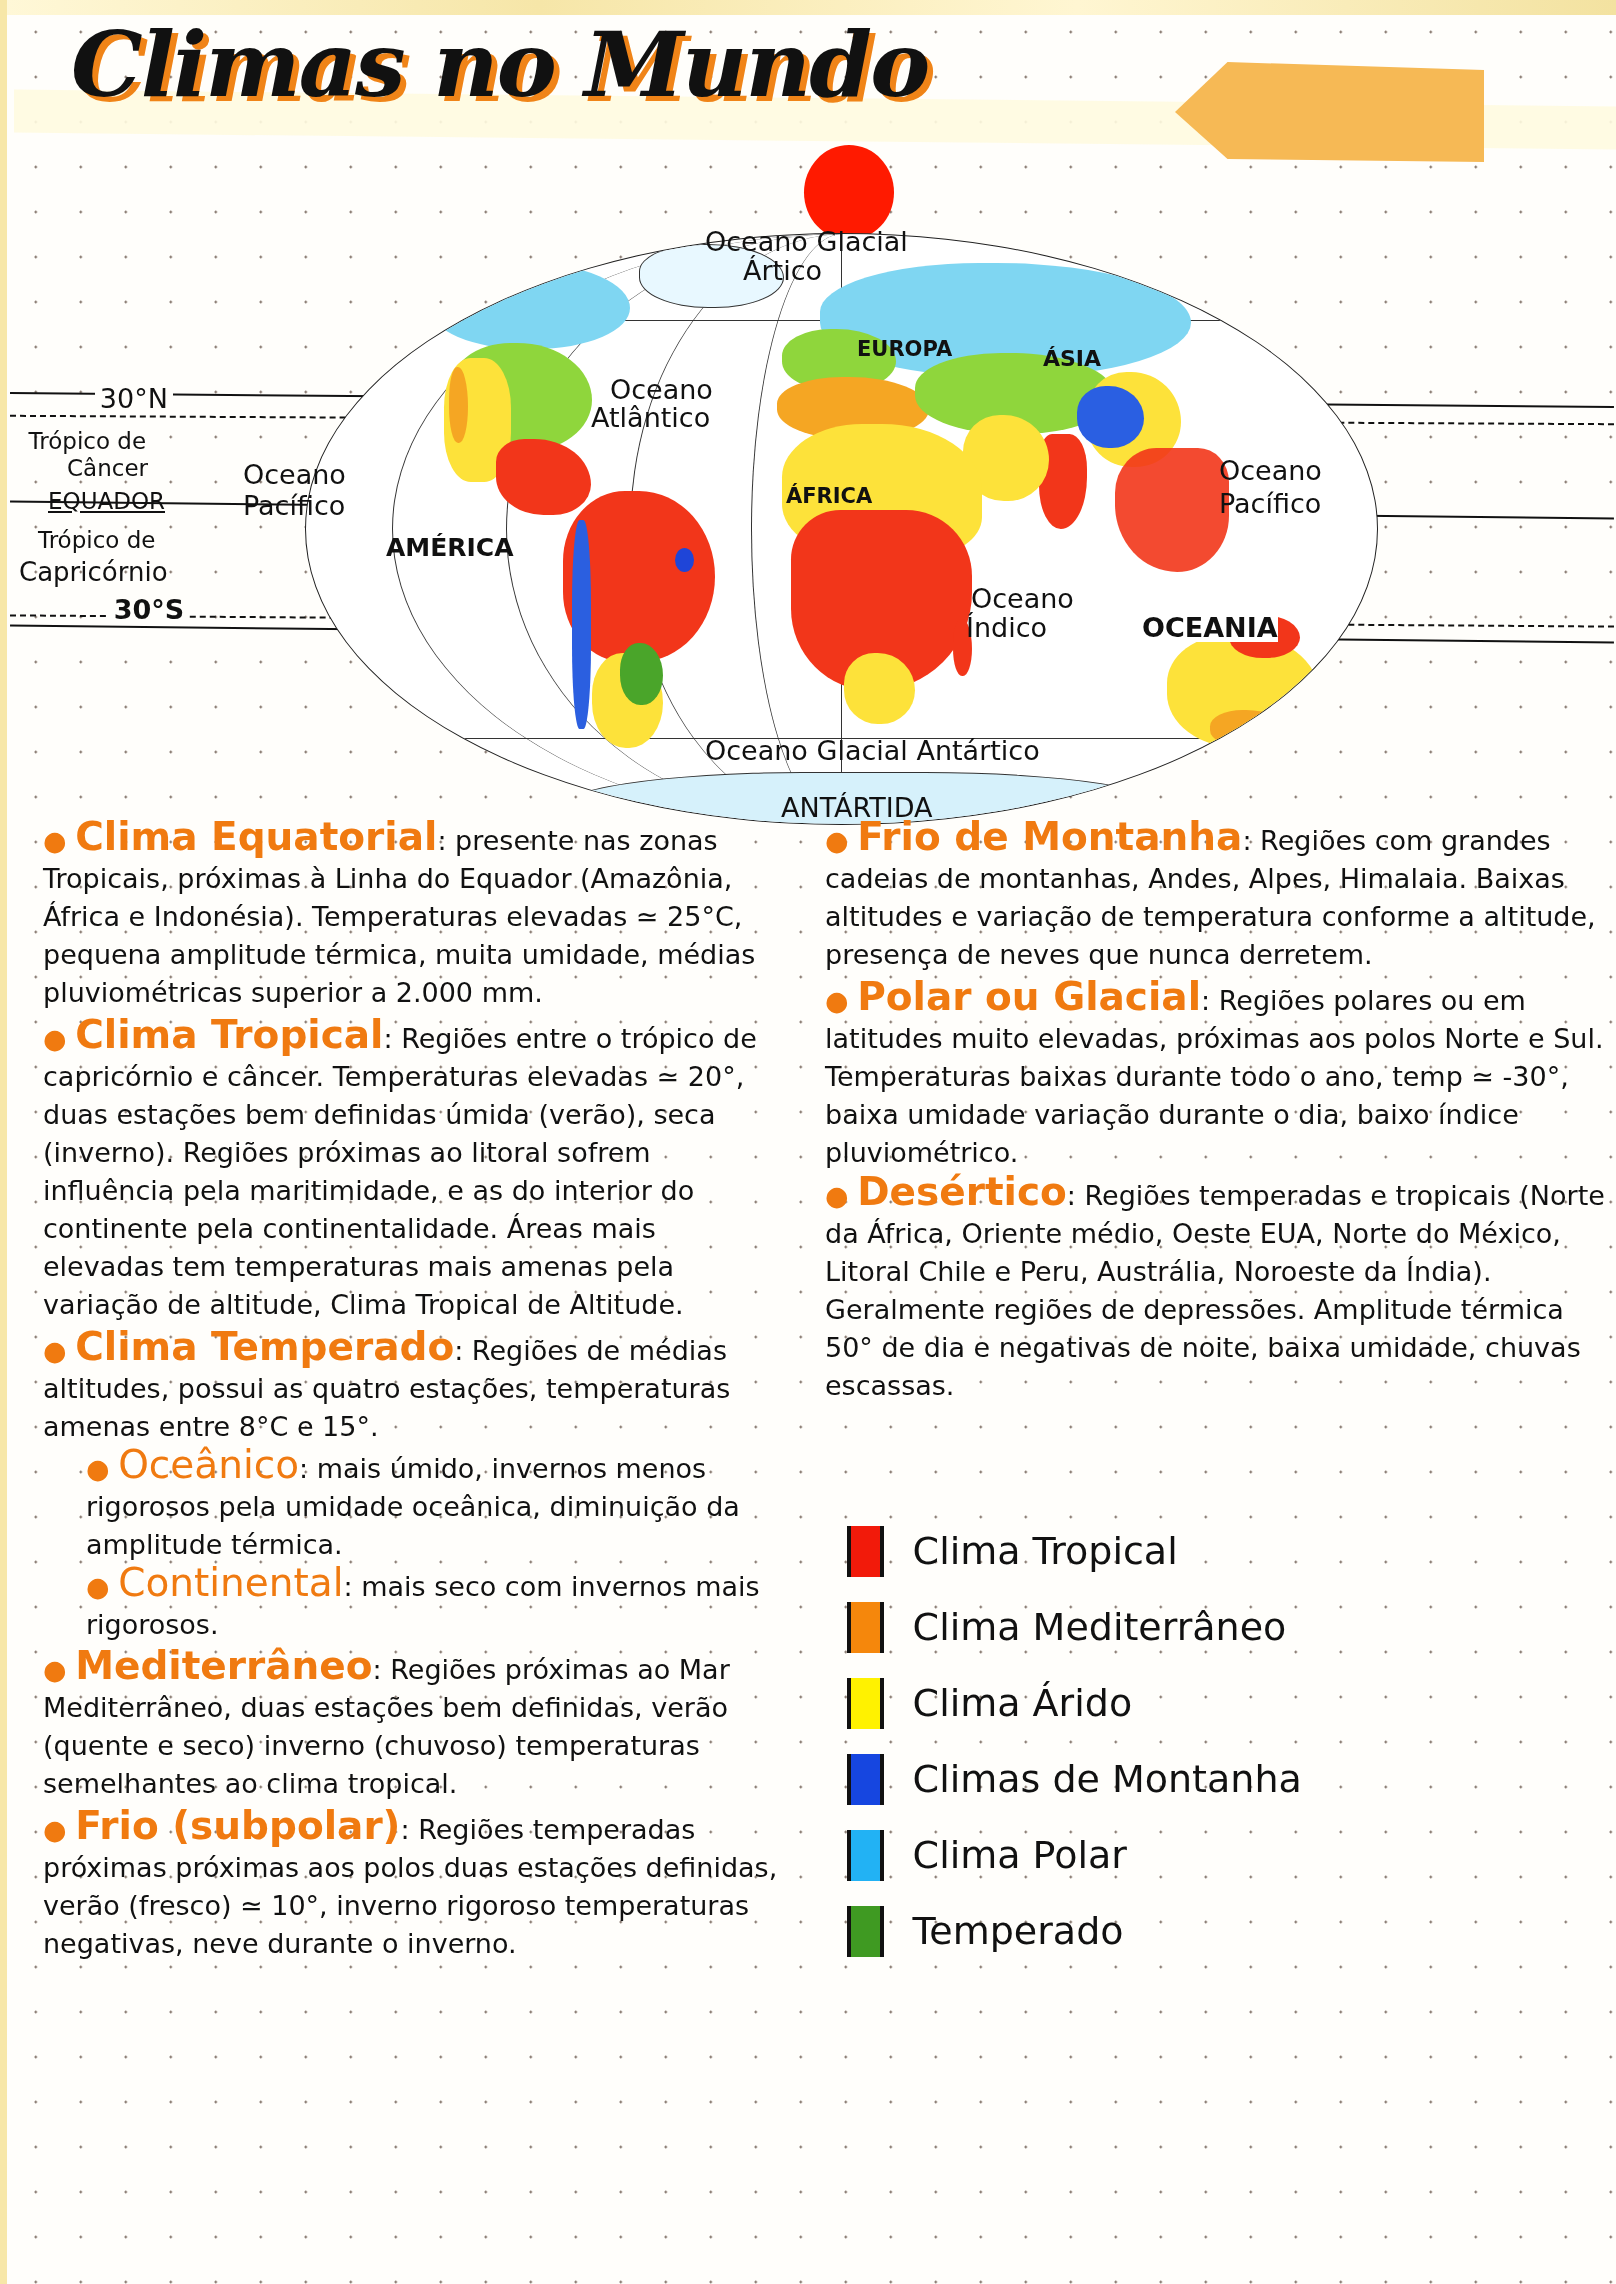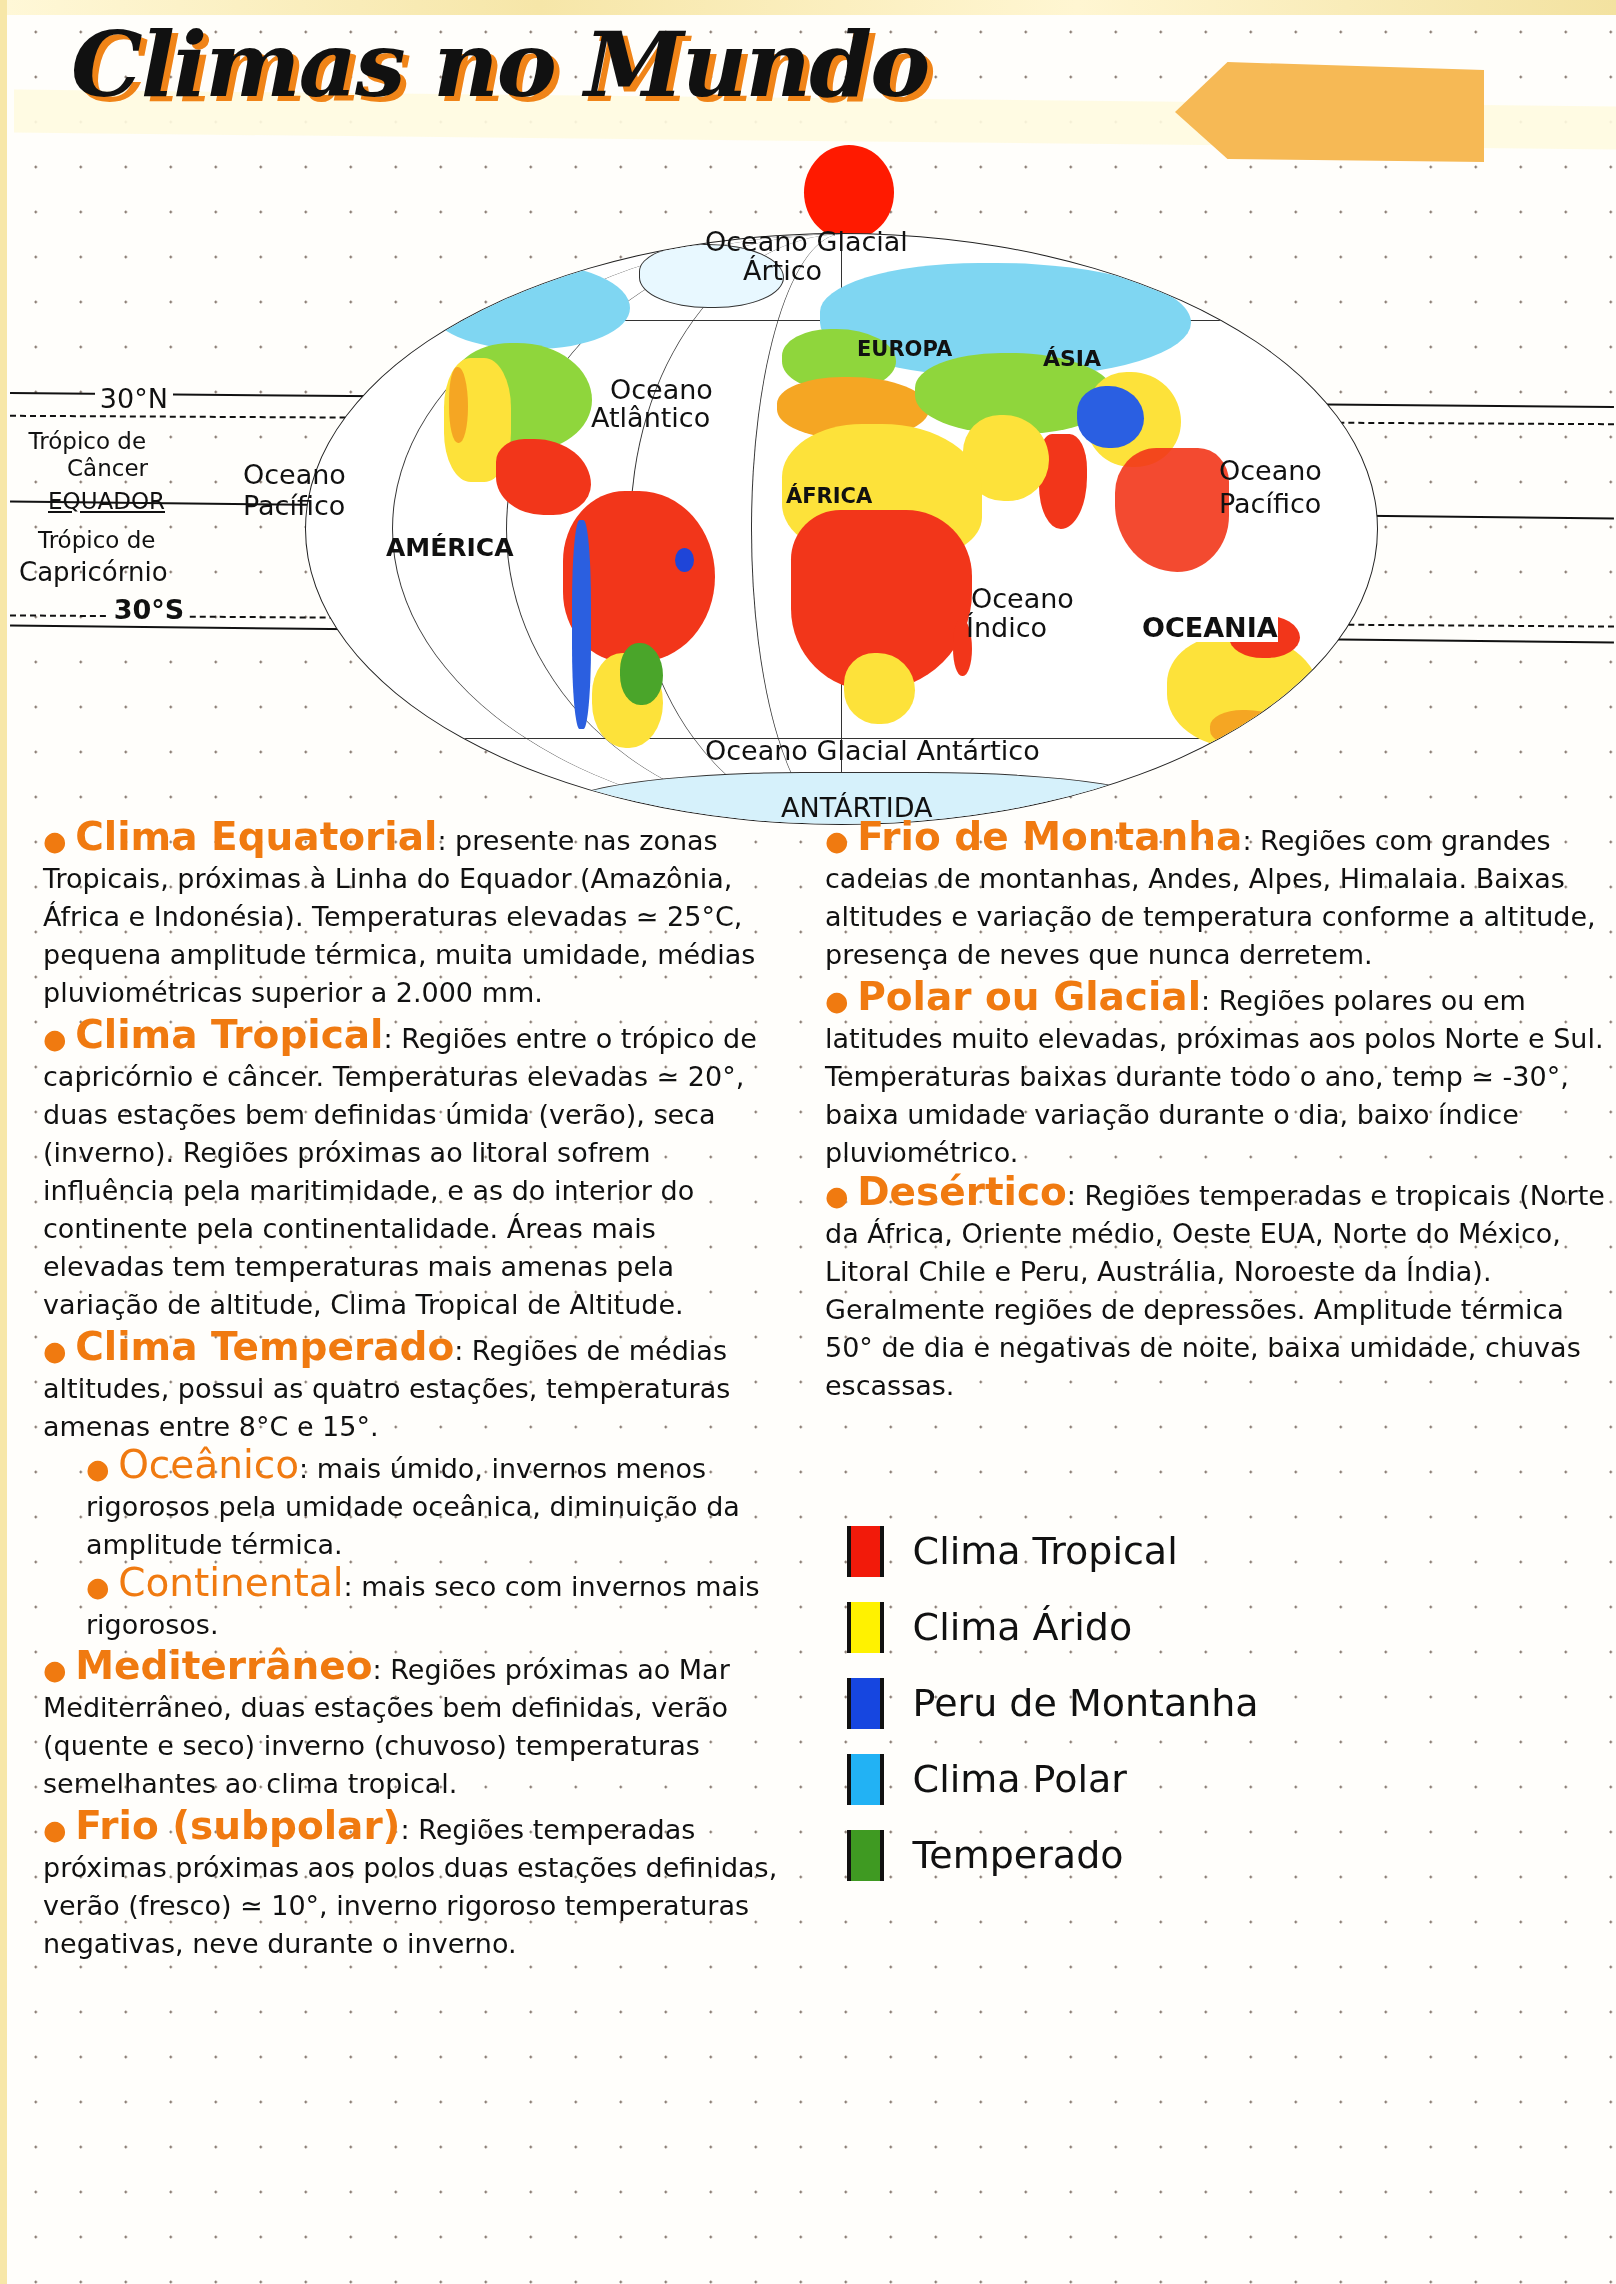--- a/index.html
+++ b/index.html
@@ -166,26 +166,30 @@
     <span class="bullet">● </span><span class="head">Desértico</span><span>: Regiões temperadas e tropicais (Norte da África, Oriente médio, Oeste EUA, Norte do México, Litoral Chile e Peru, Austrália, Noroeste da Índia). Geralmente regiões de depressões. Amplitude térmica 50° de dia e negativas de noite, baixa umidade, chuvas escassas.</span>
   </p>
 </div>
 
 <div class="legend">
   <div class="legend-item">
     <div class="swatch" style="background:#f21a0a;"></div>
     <span class="legend-label">Clima Tropical</span>
   </div>
   <div class="legend-item">
+    <div class="swatch" style="background:#f5870c;"></div>
+    <span class="legend-label">Clima Mediterrâneo</span>
+  </div>
+  <div class="legend-item">
     <div class="swatch" style="background:#fff200;"></div>
     <span class="legend-label">Clima Árido</span>
   </div>
   <div class="legend-item">
     <div class="swatch" style="background:#1646e0;"></div>
-    <span class="legend-label">Peru de Montanha</span>
+    <span class="legend-label">Climas de Montanha</span>
   </div>
   <div class="legend-item">
     <div class="swatch" style="background:#22b2f4;"></div>
     <span class="legend-label">Clima Polar</span>
   </div>
   <div class="legend-item">
     <div class="swatch" style="background:#3f9a22;"></div>
     <span class="legend-label">Temperado</span>
   </div>
 </div>

